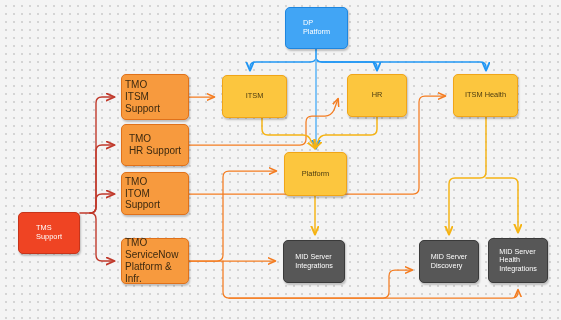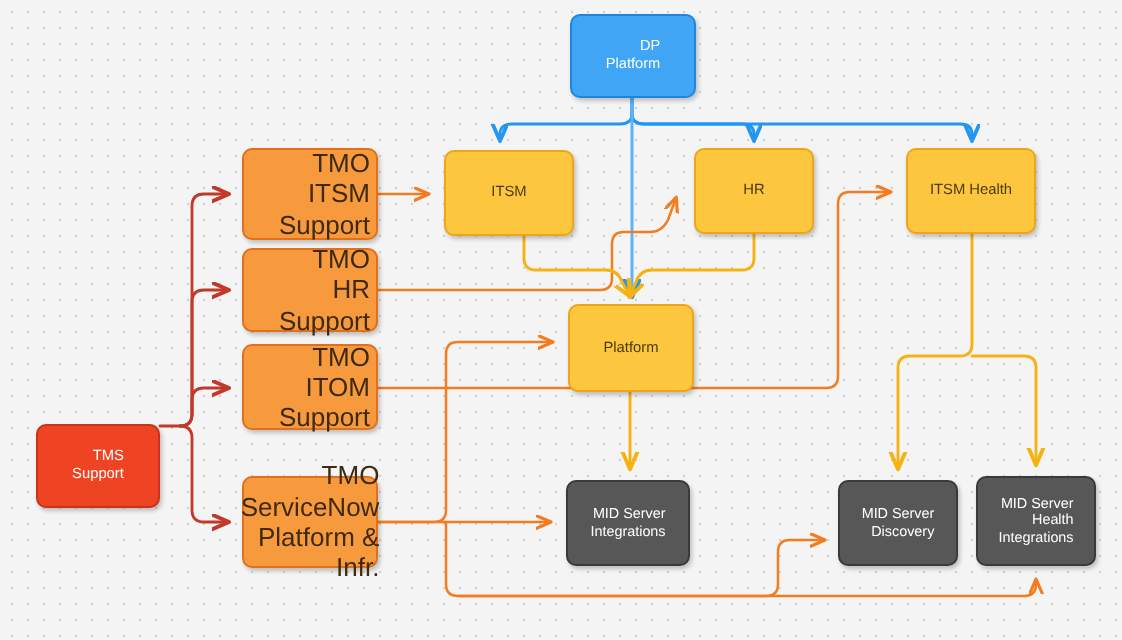--- a/index.html
+++ b/index.html
@@ -13,33 +13,33 @@
     background-color:#f4f4f4;
     background-image:radial-gradient(#d2d2d2 0.7px, transparent 0.8px);
     background-size:8px 8px;
     background-position:2px 2px;
   }
   #edges{position:absolute;left:0;top:0;width:561px;height:320px;}
   .node{
     position:absolute;
     box-sizing:border-box;
     display:flex;align-items:center;justify-content:center;
-    text-align:right;
+    text-align:left;
     border-radius:5px;
     line-height:1.18;
     z-index:5;
   }
   .node .lbl{display:block;padding:0 3px;}
   .n-blue{
     background:#41A5F5;border:1.4px solid #1E86DF;color:#ffffff;
     font-size:7.3px;
   }
   .n-orange{
     background:#F79A3E;border:1.4px solid #E0711A;color:#3d2a10;
-    font-size:13px;
+    font-size:10px;
   }
   .n-yellow{
     background:#FCC63E;border:1.4px solid #F0A518;color:#4a3a10;
     font-size:7.4px;
   }
   .n-red{
     background:#EF4423;border:1.4px solid #C7341A;color:#ffffff;
     font-size:7.4px;
   }
   .n-gray{

